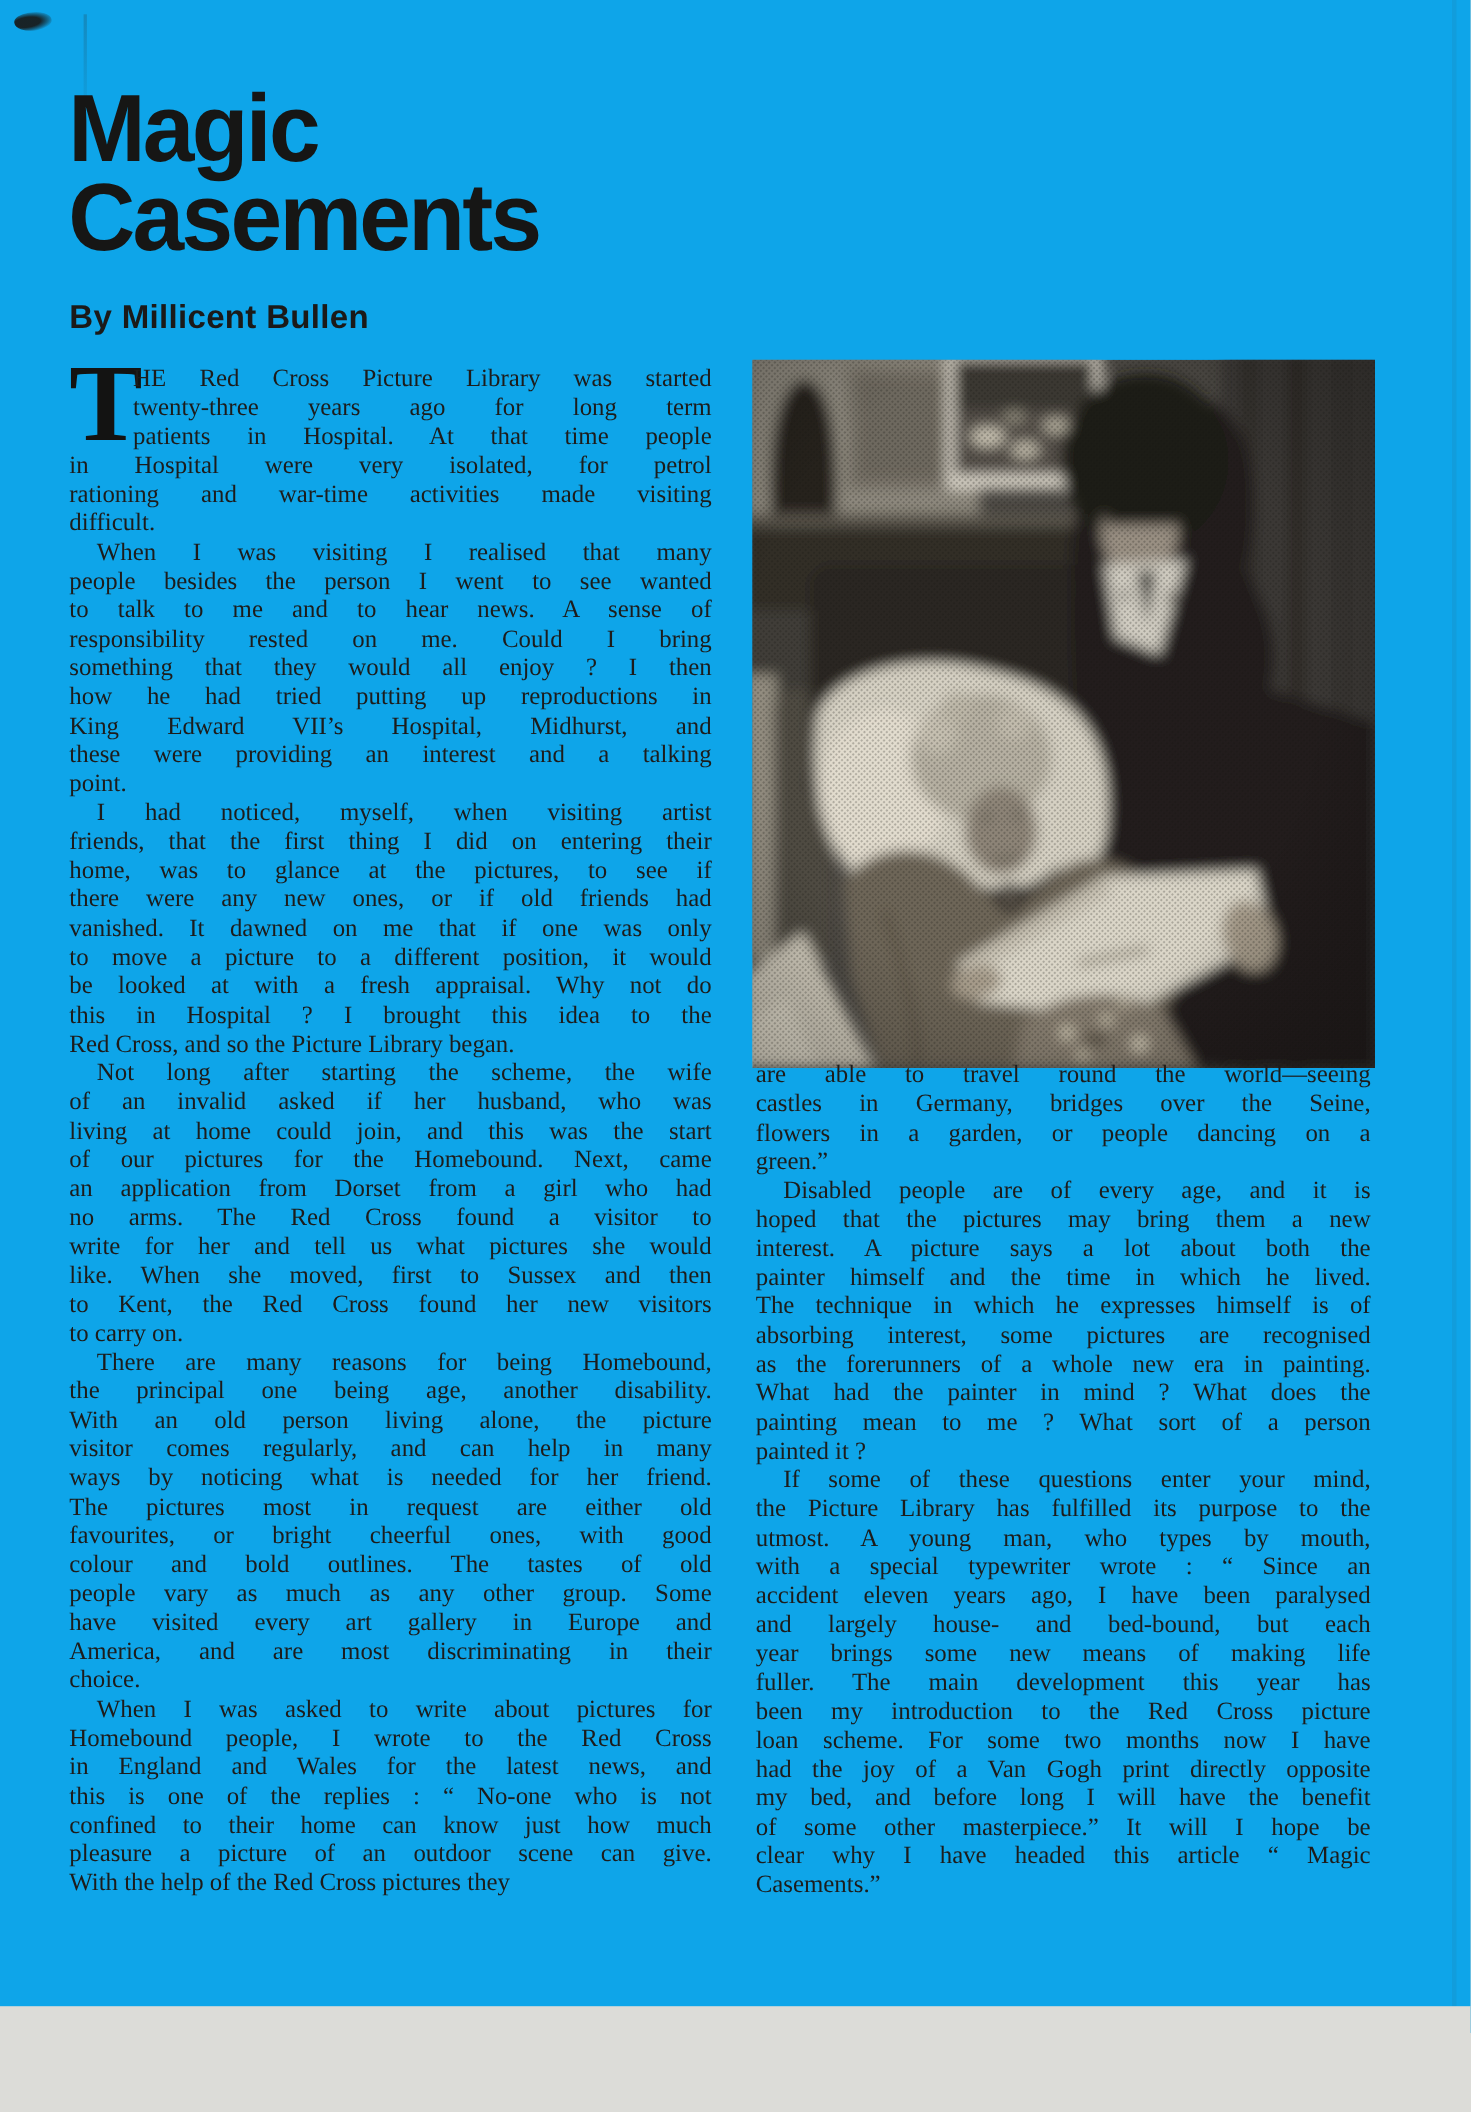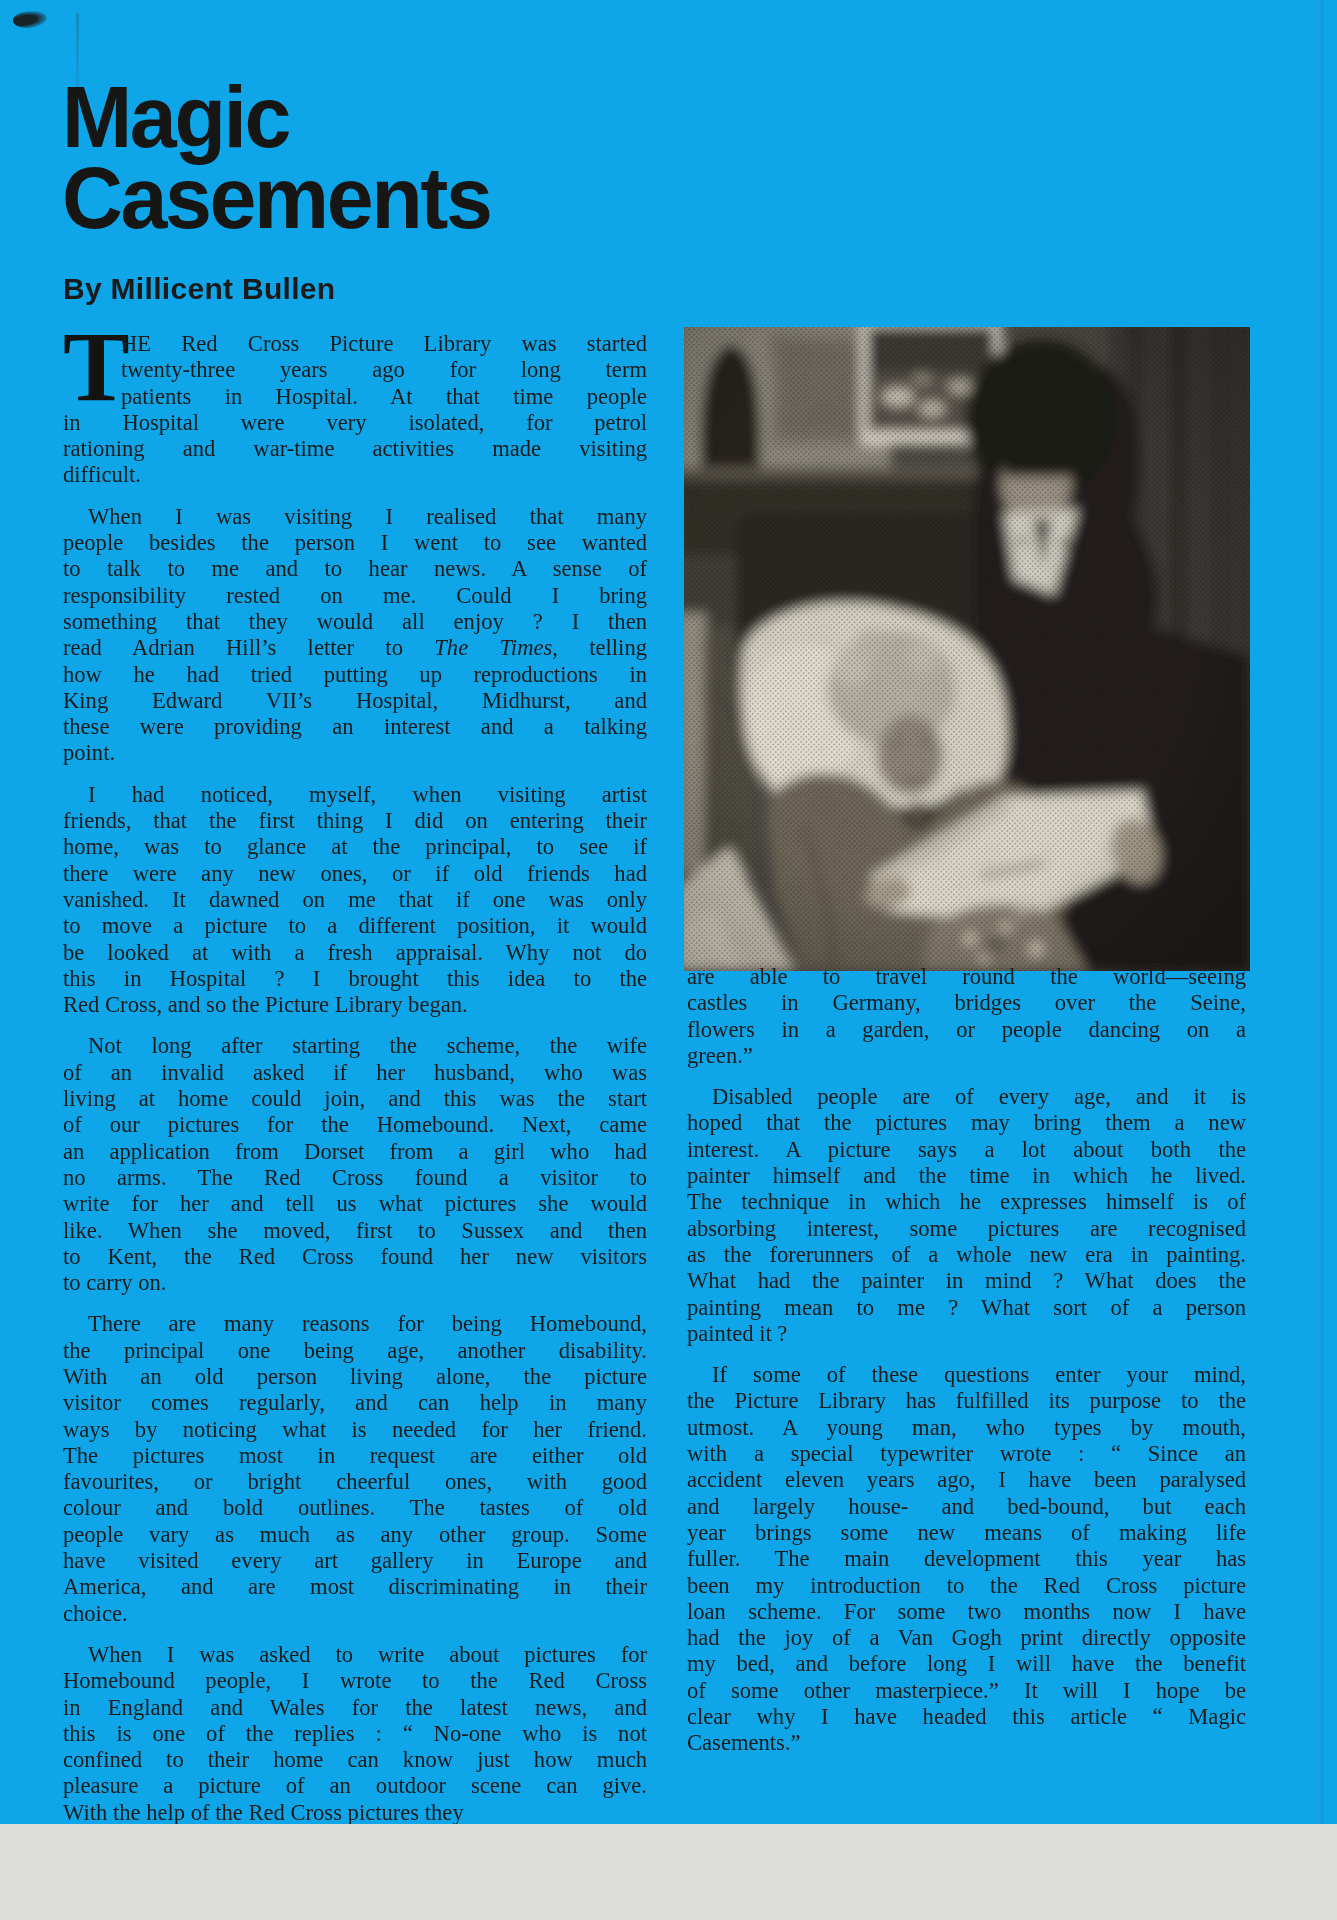--- a/index.html
+++ b/index.html
@@ -45,21 +45,21 @@
   .col{
     position:absolute;
     font-size:22.6px;line-height:26.3px;
     color:#1d1c1b;
   }
   .col-left{left:63px;top:331px;width:584px;}
   .col-right{left:687px;top:964px;width:559px;}
   .para{margin:0;}
   .line{text-align:justify;text-align-last:justify;}
   .line.last{text-align-last:left;}
-  .line.indent{text-indent:25px;margin-top:15px;}
+  .line.indent{text-indent:25px;}
   .line i{font-style:italic;}
   .dropcap{
     float:left;
     font-family:"Liberation Serif",serif;
     font-weight:bold;
     font-size:100px;line-height:72px;
     height:74px;width:58px;
     color:#131312;
   }
   .photo{
@@ -180,30 +180,29 @@
         <div class="line"><span>in Hospital were very isolated, for petrol</span></div>
         <div class="line"><span>rationing and war-time activities made visiting</span></div>
         <div class="line last"><span>difficult.</span></div>
       </div>
       <div class="para">
         <div class="line indent"><span>When I was visiting I realised that many</span></div>
         <div class="line"><span>people besides the person I went to see wanted</span></div>
         <div class="line"><span>to talk to me and to hear news. A sense of</span></div>
         <div class="line"><span>responsibility rested on me. Could I bring</span></div>
         <div class="line"><span>something that they would all enjoy ? I then</span></div>
-        <div class="line"><span>read Adrian Hill’s letter to </span><i>The Times</i><span>, telling</span></div>
         <div class="line"><span>how he had tried putting up reproductions in</span></div>
         <div class="line"><span>King Edward VII’s Hospital, Midhurst, and</span></div>
         <div class="line"><span>these were providing an interest and a talking</span></div>
         <div class="line last"><span>point.</span></div>
       </div>
       <div class="para">
         <div class="line indent"><span>I had noticed, myself, when visiting artist</span></div>
         <div class="line"><span>friends, that the first thing I did on entering their</span></div>
-        <div class="line"><span>home, was to glance at the principal, to see if</span></div>
+        <div class="line"><span>home, was to glance at the pictures, to see if</span></div>
         <div class="line"><span>there were any new ones, or if old friends had</span></div>
         <div class="line"><span>vanished. It dawned on me that if one was only</span></div>
         <div class="line"><span>to move a picture to a different position, it would</span></div>
         <div class="line"><span>be looked at with a fresh appraisal. Why not do</span></div>
         <div class="line"><span>this in Hospital ? I brought this idea to the</span></div>
         <div class="line last"><span>Red Cross, and so the Picture Library began.</span></div>
       </div>
       <div class="para">
         <div class="line indent"><span>Not long after starting the scheme, the wife</span></div>
         <div class="line"><span>of an invalid asked if her husband, who was</span></div>

